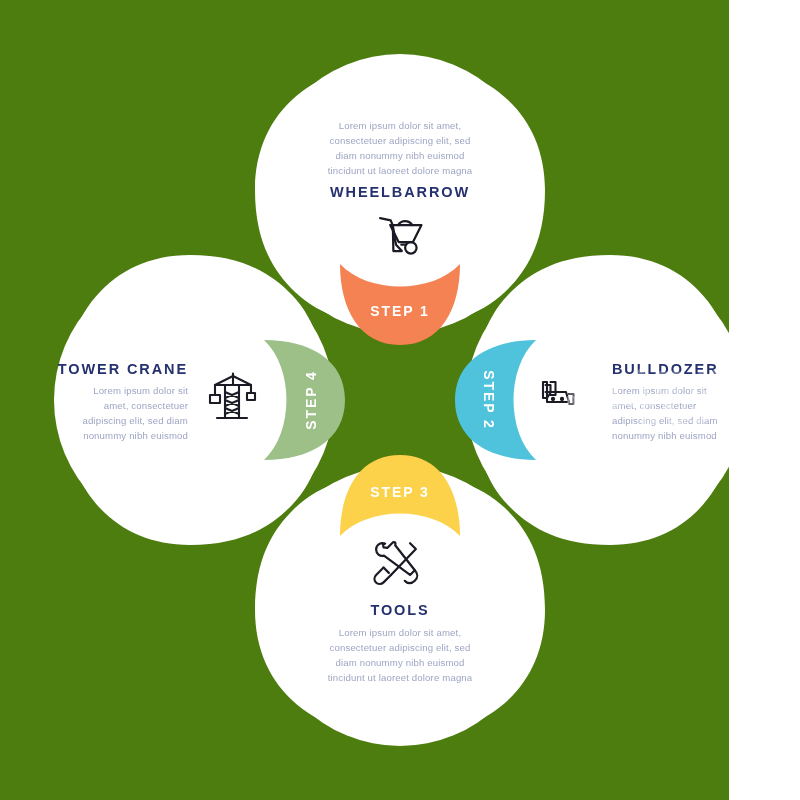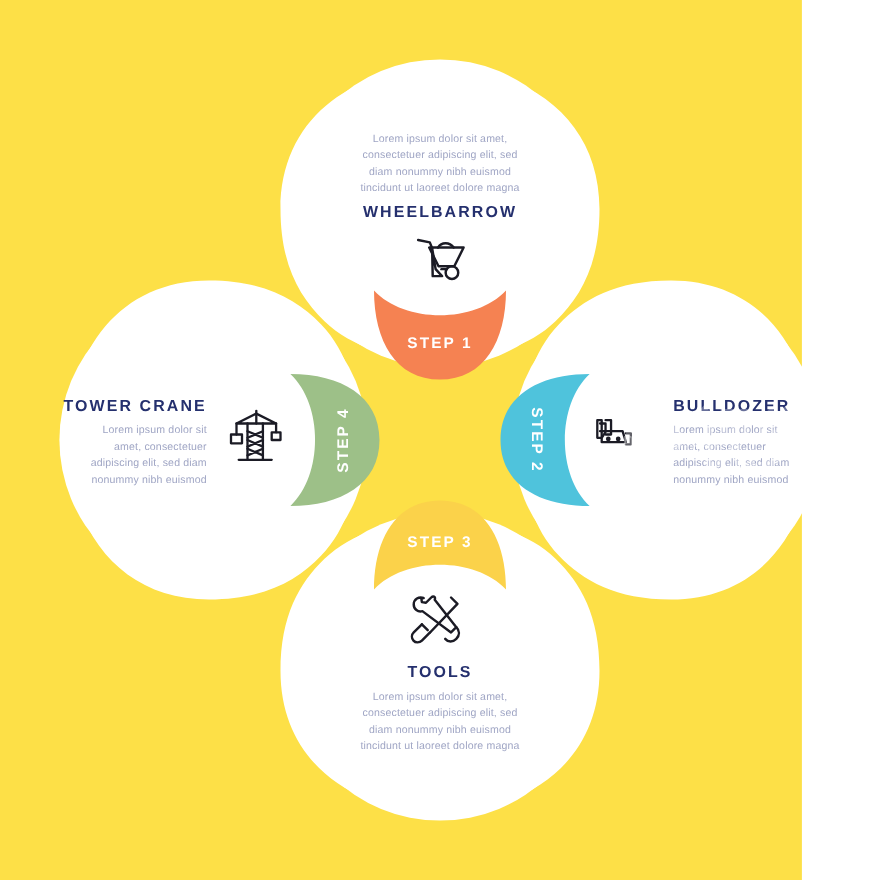--- a/index.html
+++ b/index.html
@@ -4,21 +4,21 @@
 <style>
   * { box-sizing: border-box; margin: 0; padding: 0; }
   html, body {
     width: 800px; height: 800px;
     overflow: hidden;
     font-family: "Liberation Sans", sans-serif;
   }
   #stage {
     position: relative;
     width: 729px; height: 800px;
-    background: #fde047;
+    background: #4d7c0f;
   }
   svg.infographic { display: block; width: 800px; height: 800px; }
 
   .lobe-body { fill: #FFFFFF; }
 
   .heading {
     font-family: "Liberation Sans", sans-serif;
     font-weight: bold;
     font-size: 14.5px;
     letter-spacing: 1.9px;

